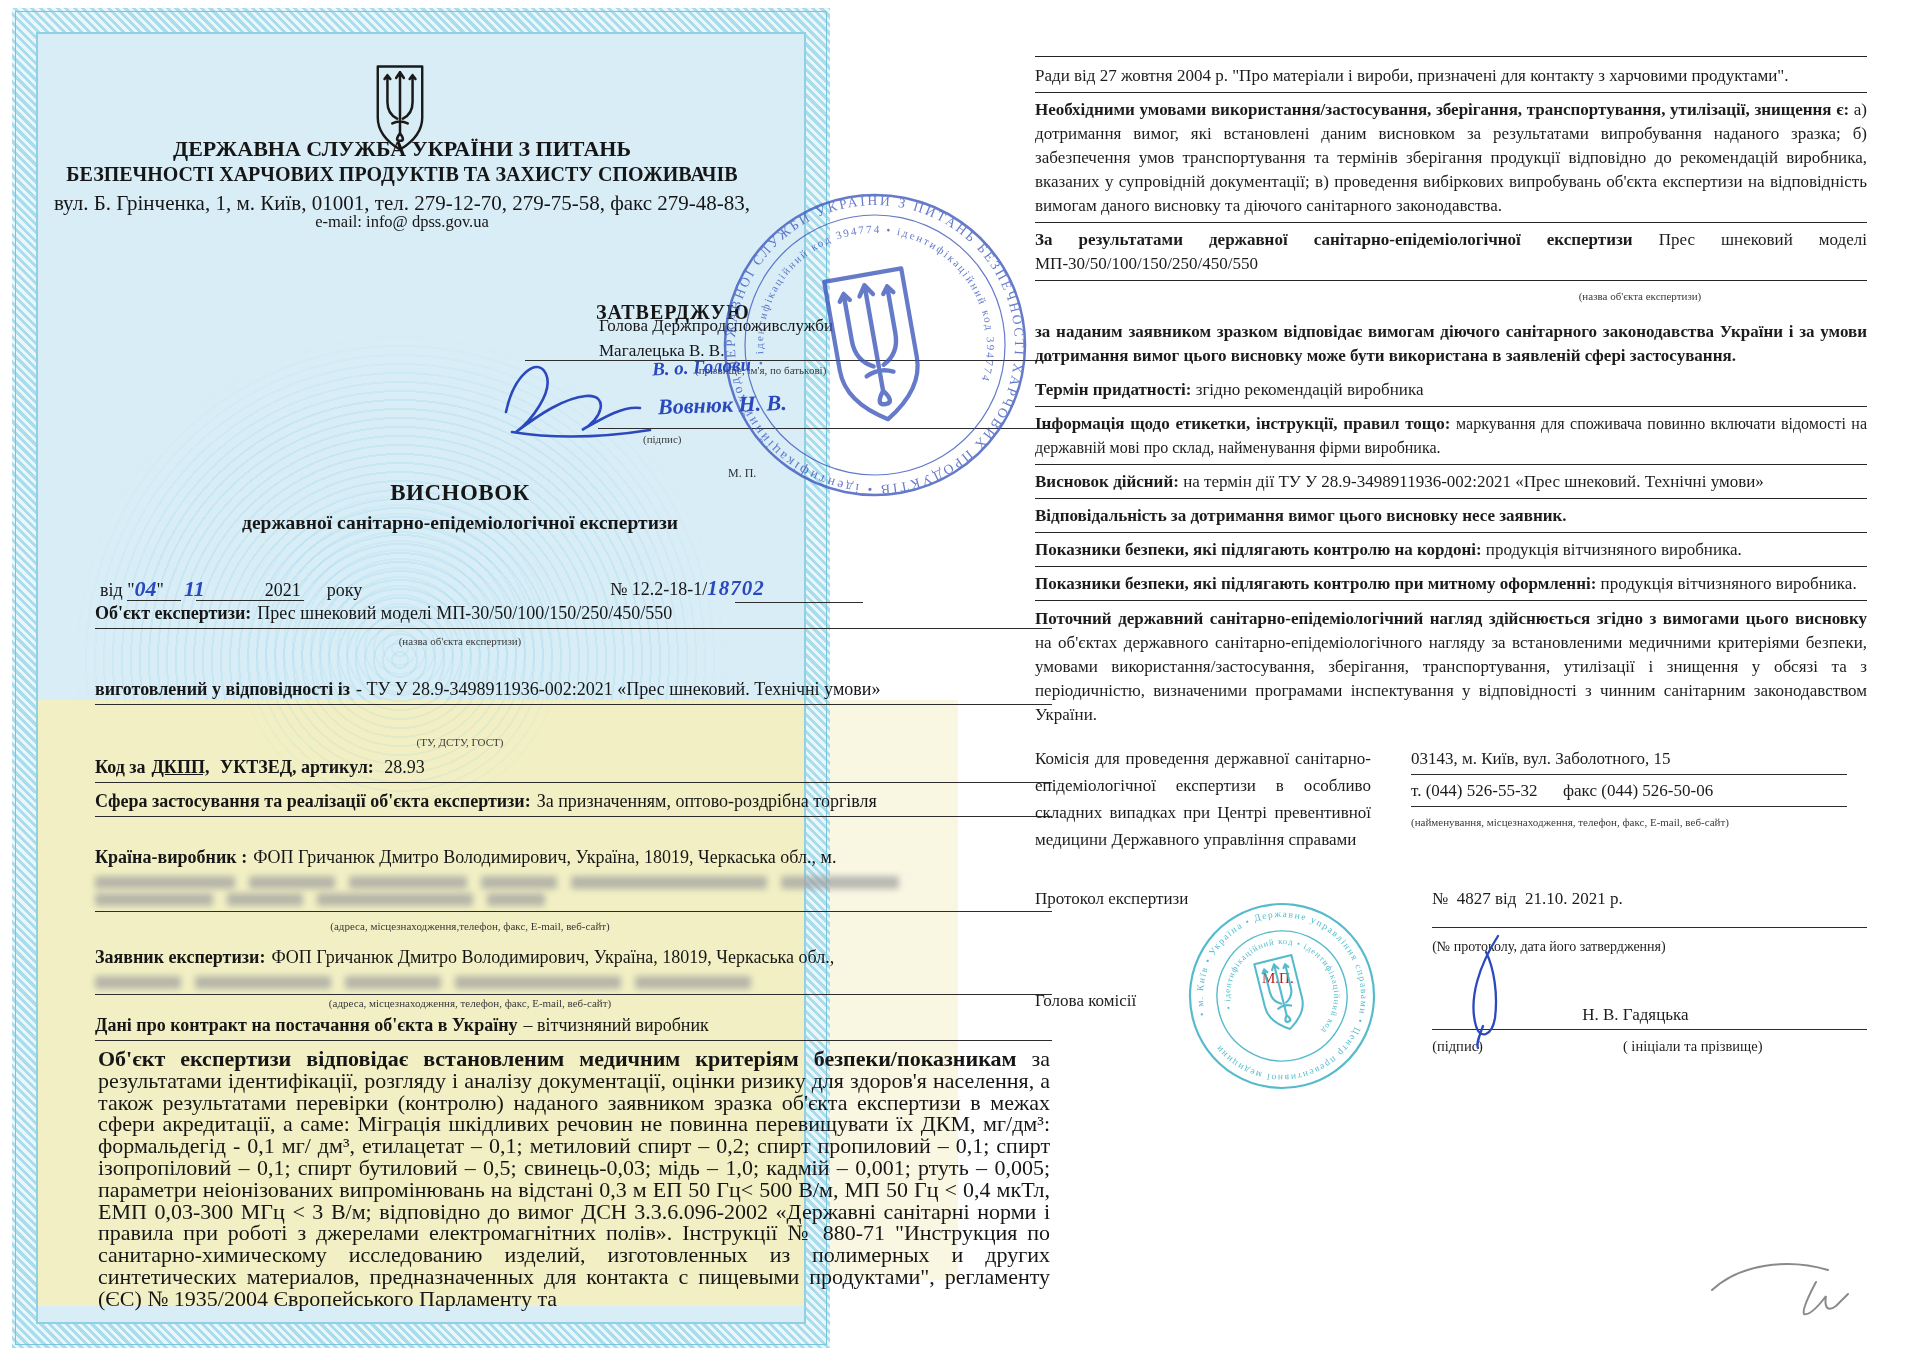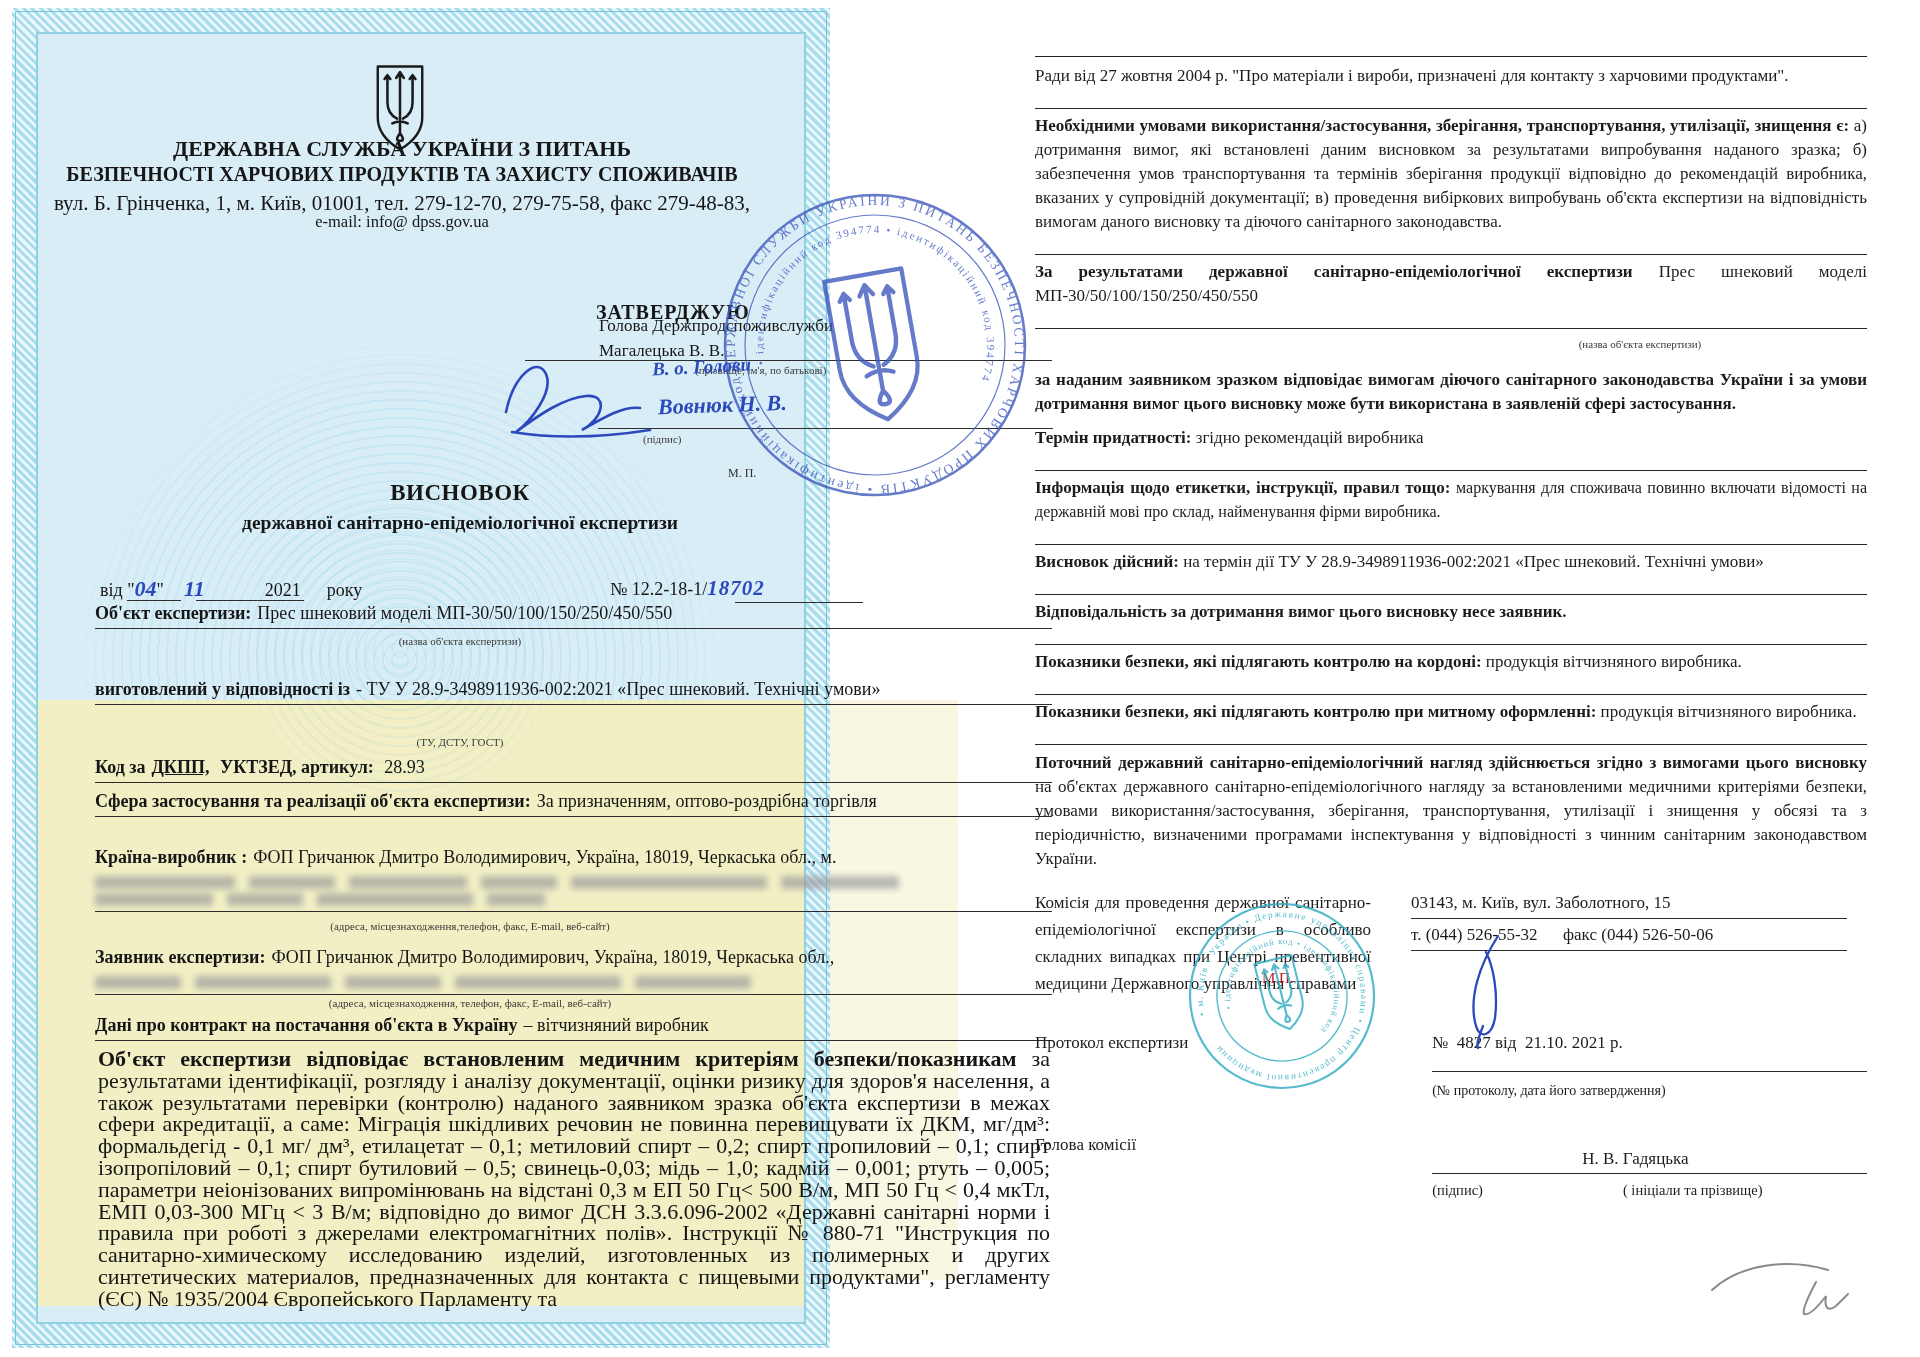--- a/index.html
+++ b/index.html
@@ -29,21 +29,21 @@
         border-bottom:1.3px solid #2c2c2c;padding-bottom:3px;}
   .lrow .b{margin-right:6px;}
   .lpara{position:absolute;left:98px;width:952px;font-size:22px;line-height:21.8px;text-align:justify;}
   .uline{position:absolute;border-top:1.3px solid #2e2e2e;height:0;}
   .redact{display:flex;gap:14px;filter:blur(3px);opacity:.7;margin:7px 0 2px;}
   .redact i{height:13px;background:#9f9f9f;border-radius:2px;display:block;}
   .hand{font-style:italic;color:#2b49bd;font-weight:bold;font-family:"Liberation Serif",serif;}
   
   #right-col{position:absolute;left:1035px;top:56px;width:832px;font-size:17px;line-height:24px;color:#1c1c1c;}
   .rtop{border-top:1.5px solid #222;margin-bottom:5px;}
-  .rrow{border-bottom:1.4px solid #262626;padding:2px 0 20px;margin-bottom:3px;}
+  .rrow{border-bottom:1.4px solid #262626;padding:2px 0 4px;margin-bottom:3px;}
   .para{margin:6px 0 4px;}
   svg text{font-family:"Liberation Serif",serif;}
 </style>
 </head>
 <body>
 
 <div id="canvas">
 
   <svg width="0" height="0" style="position:absolute" aria-hidden="true">
     <defs>
@@ -194,20 +194,21 @@
 
     <div class="para just">
       <span class="b">Поточний державний санітарно-епідеміологічний нагляд здійснюється згідно з вимогами цього висновку</span><span> на об'єктах державного санітарно-епідеміологічного нагляду за встановленими медичними критеріями безпеки, умовами використання/застосування, зберігання, транспортування, утилізації і знищення у обсязі та з періодичністю, визначеними програмами інспектування у відповідності з чинним санітарним законодавством України.</span>
     </div>
 
     <div style="display:flex;margin-top:18px">
       <div class="just" style="width:336px;line-height:27px">Комісія   для проведення державної санітарно-епідеміологічної  експертизи в особливо складних випадках при Центрі превентивної      медицини Державного управління  справами</div>
       <div style="width:436px;margin-left:40px">
         <div class="keep" style="border-bottom:1.3px solid #2c2c2c;padding:2px 0 3px">03143, м. Київ, вул. Заболотного, 15</div>
         <div class="keep" style="border-bottom:1.3px solid #2c2c2c;padding:4px 0 3px">т. (044) 526-55-32      факс (044) 526-50-06</div>
+        <div class="caption" style="margin-top:3px">(найменування, місцезнаходження, телефон, факс, E-mail, веб-сайт)</div>
       </div>
     </div>
 
     <div style="display:flex;margin-top:34px">
       <div style="width:336px">Протокол експертизи</div>
       <div style="width:436px;margin-left:62px">
         <div class="keep" style="border-bottom:1.3px solid #2c2c2c;padding-bottom:16px">№  4827 від  21.10. 2021 р.</div>
         <div style="font-size:14px;margin-top:7px">(№ протоколу, дата його затвердження)</div>
       </div>
     </div>

